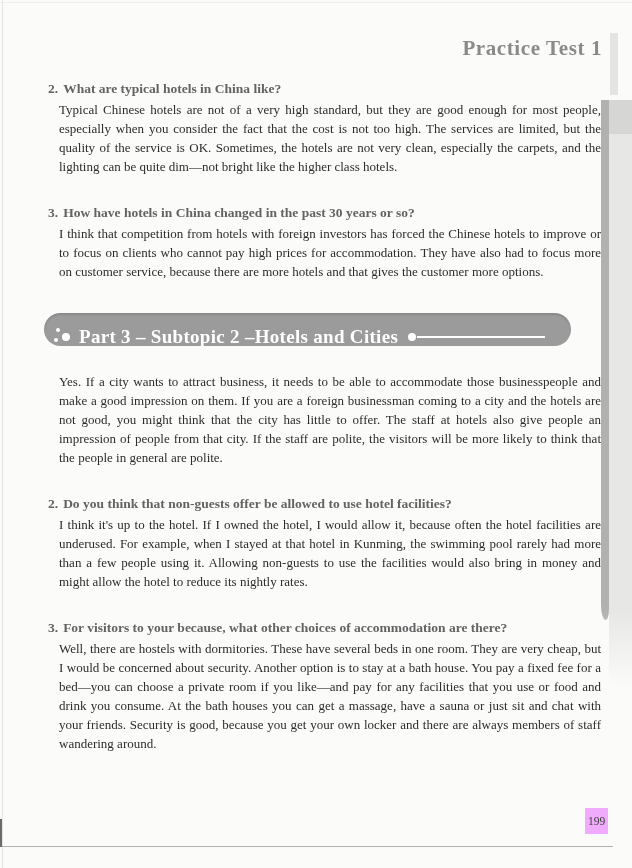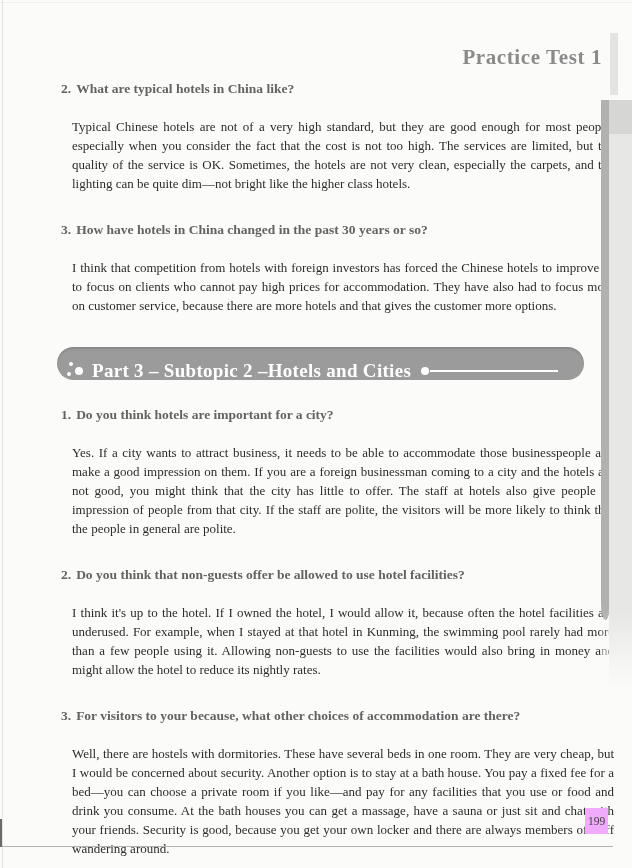--- a/index.html
+++ b/index.html
@@ -17,42 +17,41 @@
 
   
   .header-title {
     position: absolute;
     top: 36px;
     right: 30px;
     font-size: 21px;
     font-weight: bold;
     color: #8a8a8a;
     letter-spacing: 0.6px;
-    margin-top: 9px;
   }
 
   
   .content {
     position: absolute;
-    left: 61px;
+    left: 48px;
     top: 80px;
     width: 553px;
   }
   .qa { margin: 0; }
   .qa + .qa { margin-top: 28px; }
   .qhead {
     margin: 0;
     font-size: 13.5px;
     line-height: 18px;
     font-weight: bold;
     color: #636363;
   }
   .qhead .qnum { margin-right: 5px; }
   .answer {
-    margin: 19px 0 0 11px;
+    margin: 2px 0 0 11px;
     font-size: 13px;
     line-height: 19px;
     color: #2c2c2c;
     text-align: justify;
   }
 
   
   .banner {
     margin: 32px 0 26px -4px;
     width: 527px;
@@ -138,23 +137,20 @@
         <span class="d1"></span>
           <span class="d2"></span>
           <span class="d3"></span>
       </span>
       <span class="banner-text">Part 3 – Subtopic 2 –Hotels and Cities</span>
       <span class="banner-dot"></span>
       <span class="banner-line"></span>
     </div>
 
     <section class="qa">
-      <h3 class="qhead">
-        <span class="qnum">1.</span><span>Do you think hotels are important for a city?</span>
-      </h3>
       <p class="answer">Yes. If a city wants to attract business, it needs to be able to accommodate those businesspeople and make a good impression on them. If you are a foreign businessman coming to a city and the hotels are not good, you might think that the city has little to offer. The staff at hotels also give people an impression of people from that city. If the staff are polite, the visitors will be more likely to think that the people in general are polite.</p>
     </section>
 
     <section class="qa">
       <h3 class="qhead">
         <span class="qnum">2.</span><span>Do you think that non-guests offer be allowed to use hotel facilities?</span>
       </h3>
       <p class="answer">I think it's up to the hotel. If I owned the hotel, I would allow it, because often the hotel facilities are underused. For example, when I stayed at that hotel in Kunming, the swimming pool rarely had more than a few people using it. Allowing non-guests to use the facilities would also bring in money and might allow the hotel to reduce its nightly rates.</p>
     </section>
 

